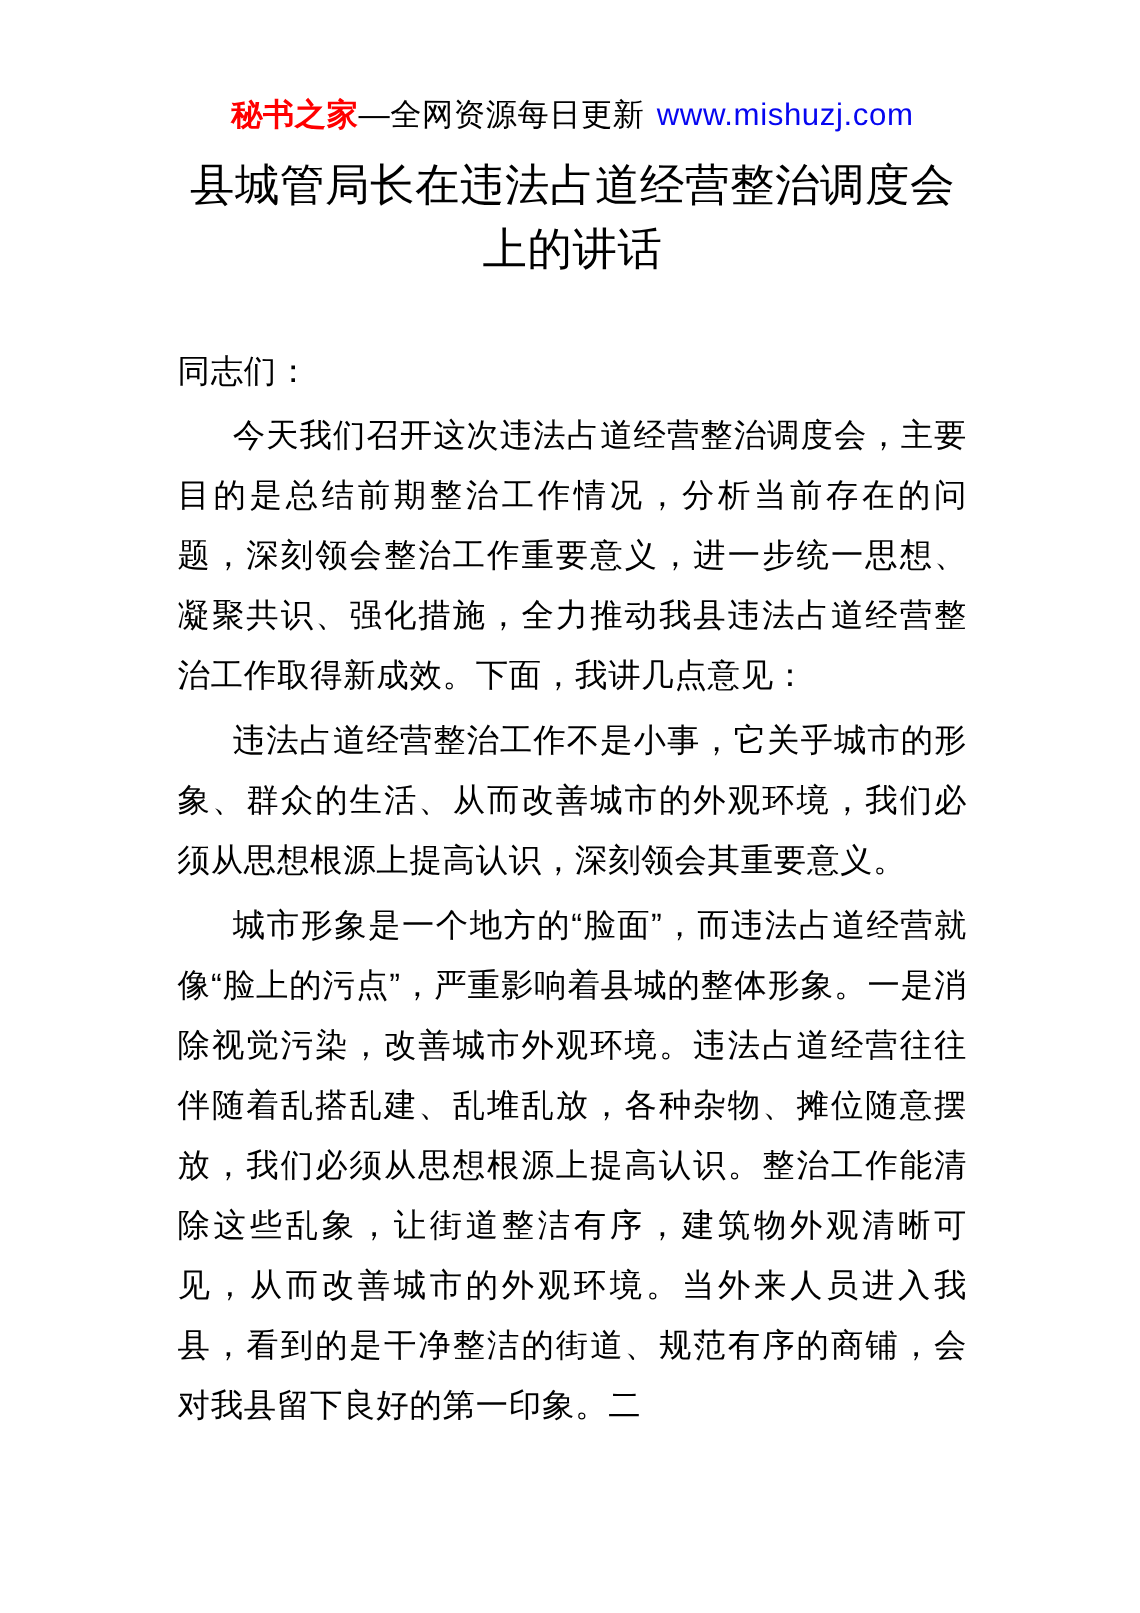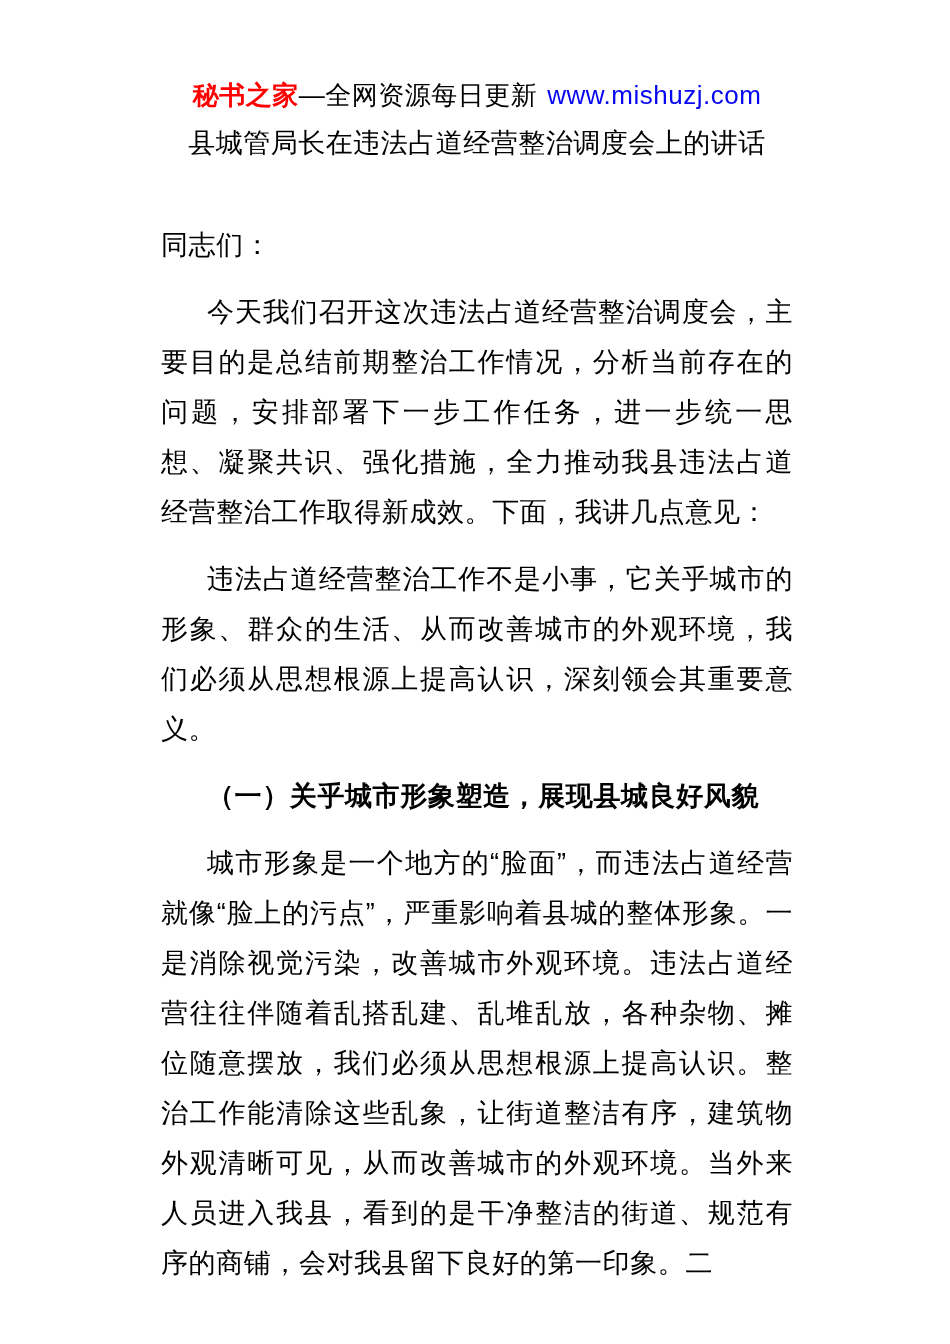--- a/index.html
+++ b/index.html
@@ -31,36 +31,36 @@
   .doc-header .brand {
     font-weight: bold;
   }
   .doc-header .url {
     margin-left: 10px;
     text-decoration: none;
     cursor: pointer;
   }
   h1.doc-title {
     max-width: 648px;
-    margin: 7px auto 0 auto;
-    font-size: 27px;
+    margin: 18px auto 0 auto;
+    font-size: 37px;
     line-height: 53px;
     font-weight: 400;
     text-align: center;
     letter-spacing: 0.5px;
   }
   .doc-body {
     margin-top: 50px;
     font-size: 27px;
     line-height: 50px;
     text-align: justify;
     letter-spacing: 0.6px;
   }
   .doc-body p {
-    margin: 17px;
+    margin: 4px;
     padding: 0;
   }
   .doc-body p.salutation {
     text-indent: 0;
     text-align: left;
   }
   .doc-body p.paragraph {
     text-indent: 46px;
   }
   .doc-body p.heading {
@@ -73,19 +73,18 @@
 <body>
 
 <div class="page">
 
   <div class="doc-header"><span class="brand" style="color: rgb(255, 0, 0);">秘书之家</span><span>—</span><span>全网资源每日更新</span><span class="url" style="color: rgb(6, 6, 240);">www.mishuzj.com</span></div>
 
   <h1 class="doc-title">县城管局长在违法占道经营整治调度会上的讲话</h1>
 
   <div class="doc-body">
       <p class="salutation">同志们：</p>
-      <p class="paragraph">今天我们召开这次违法占道经营整治调度会，主要目的是总结前期整治工作情况，分析当前存在的问题，安排部署下一步工作任务，进一步统一思想、凝聚共识、强化措施，全力推动我县违法占道经营整治工作取得新成效。下面，我讲几点意见：</p>
+      <p class="paragraph">今天我们召开这次违法占道经营整治调度会，主要目的是总结前期整治工作情况，分析当前存在的问题，深刻领会整治工作重要意义，进一步统一思想、凝聚共识、强化措施，全力推动我县违法占道经营整治工作取得新成效。下面，我讲几点意见：</p>
       <p class="paragraph">违法占道经营整治工作不是小事，它关乎城市的形象、群众的生活、从而改善城市的外观环境，我们必须从思想根源上提高认识，深刻领会其重要意义。</p>
-      <p class="heading">（一）关乎城市形象塑造，展现县城良好风貌</p>
       <p class="paragraph">城市形象是一个地方的“脸面”，而违法占道经营就像“脸上的污点”，严重影响着县城的整体形象。一是消除视觉污染，改善城市外观环境。违法占道经营往往伴随着乱搭乱建、乱堆乱放，各种杂物、摊位随意摆放，我们必须从思想根源上提高认识。整治工作能清除这些乱象，让街道整洁有序，建筑物外观清晰可见，从而改善城市的外观环境。当外来人员进入我县，看到的是干净整洁的街道、规范有序的商铺，会对我县留下良好的第一印象。二</p>
     </div>
 
 </div>
 
 </body></html>

